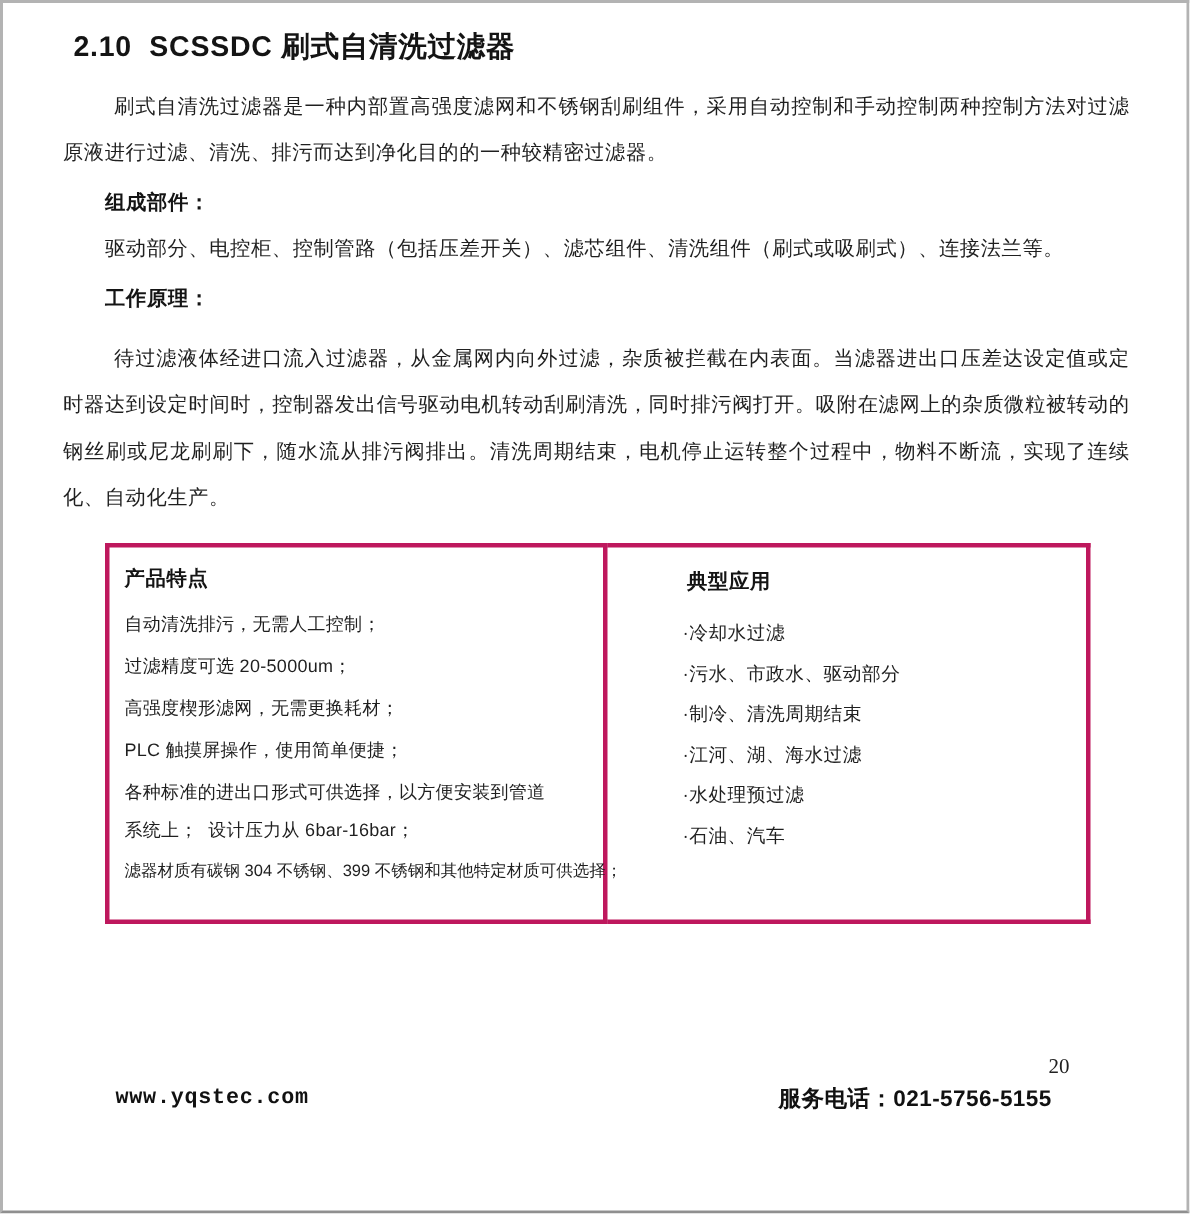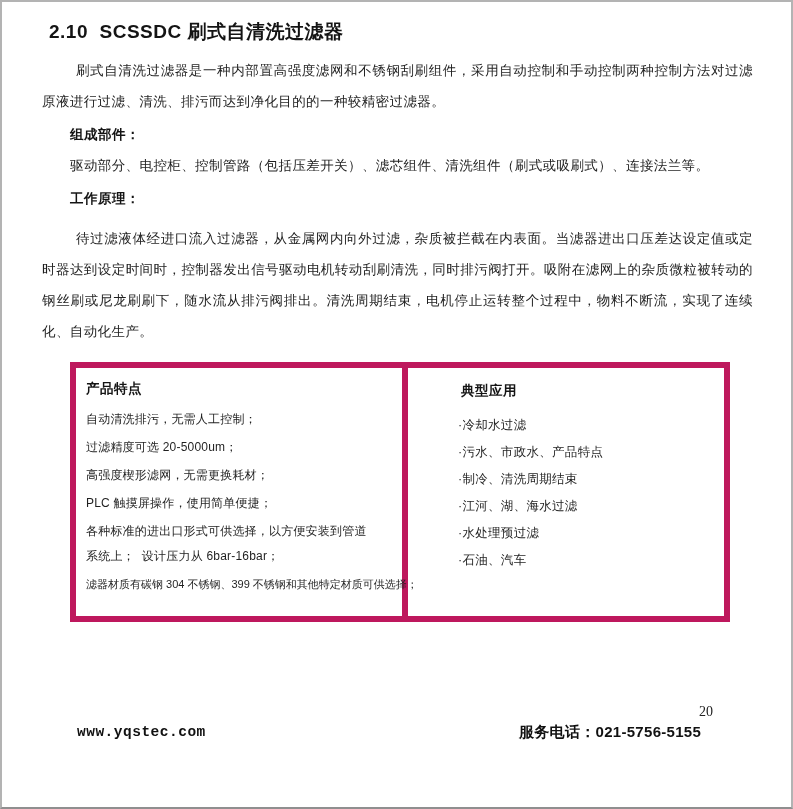--- a/index.html
+++ b/index.html
@@ -48,21 +48,21 @@
   }
   p.one-line { margin-top: 0; text-indent: 28px; }
 
   table.spec-table {
     border-collapse: collapse;
     margin: 15px 0 0 28px;
     width: 654px;
     table-layout: fixed;
   }
   table.spec-table td {
-    border: 6px solid #be185d;
+    border: 3px solid #be185d;
     vertical-align: top;
   }
   td.features-cell { width: 332px; padding: 12px 2px 16px 10px; }
   td.apps-cell { width: 322px; padding: 14px 6px 16px 50px; }
 
   .cell-header {
     font-size: 13.5px;
     font-weight: bold;
     color: #141414;
     letter-spacing: 0.5px;
@@ -146,21 +146,21 @@
             <li>PLC 触摸屏操作，使用简单便捷；</li>
             <li>各种标准的进出口形式可供选择，以方便安装到管道
 系统上；  设计压力从 6bar-16bar；</li>
             <li class="tight">滤器材质有碳钢 304 不锈钢、399 不锈钢和其他特定材质可供选择；</li>
           </ul>
         </td>
         <td class="apps-cell">
           <div class="cell-header">典型应用</div>
           <ul class="cell-list apps-list">
             <li>·冷却水过滤</li>
-            <li>·污水、市政水、产品特点</li>
+            <li>·污水、市政水、驱动部分</li>
             <li>·制冷、清洗周期结束</li>
             <li>·江河、湖、海水过滤</li>
             <li>·水处理预过滤</li>
             <li>·石油、汽车</li>
           </ul>
         </td>
       </tr>
       </tbody>
     </table>
 

